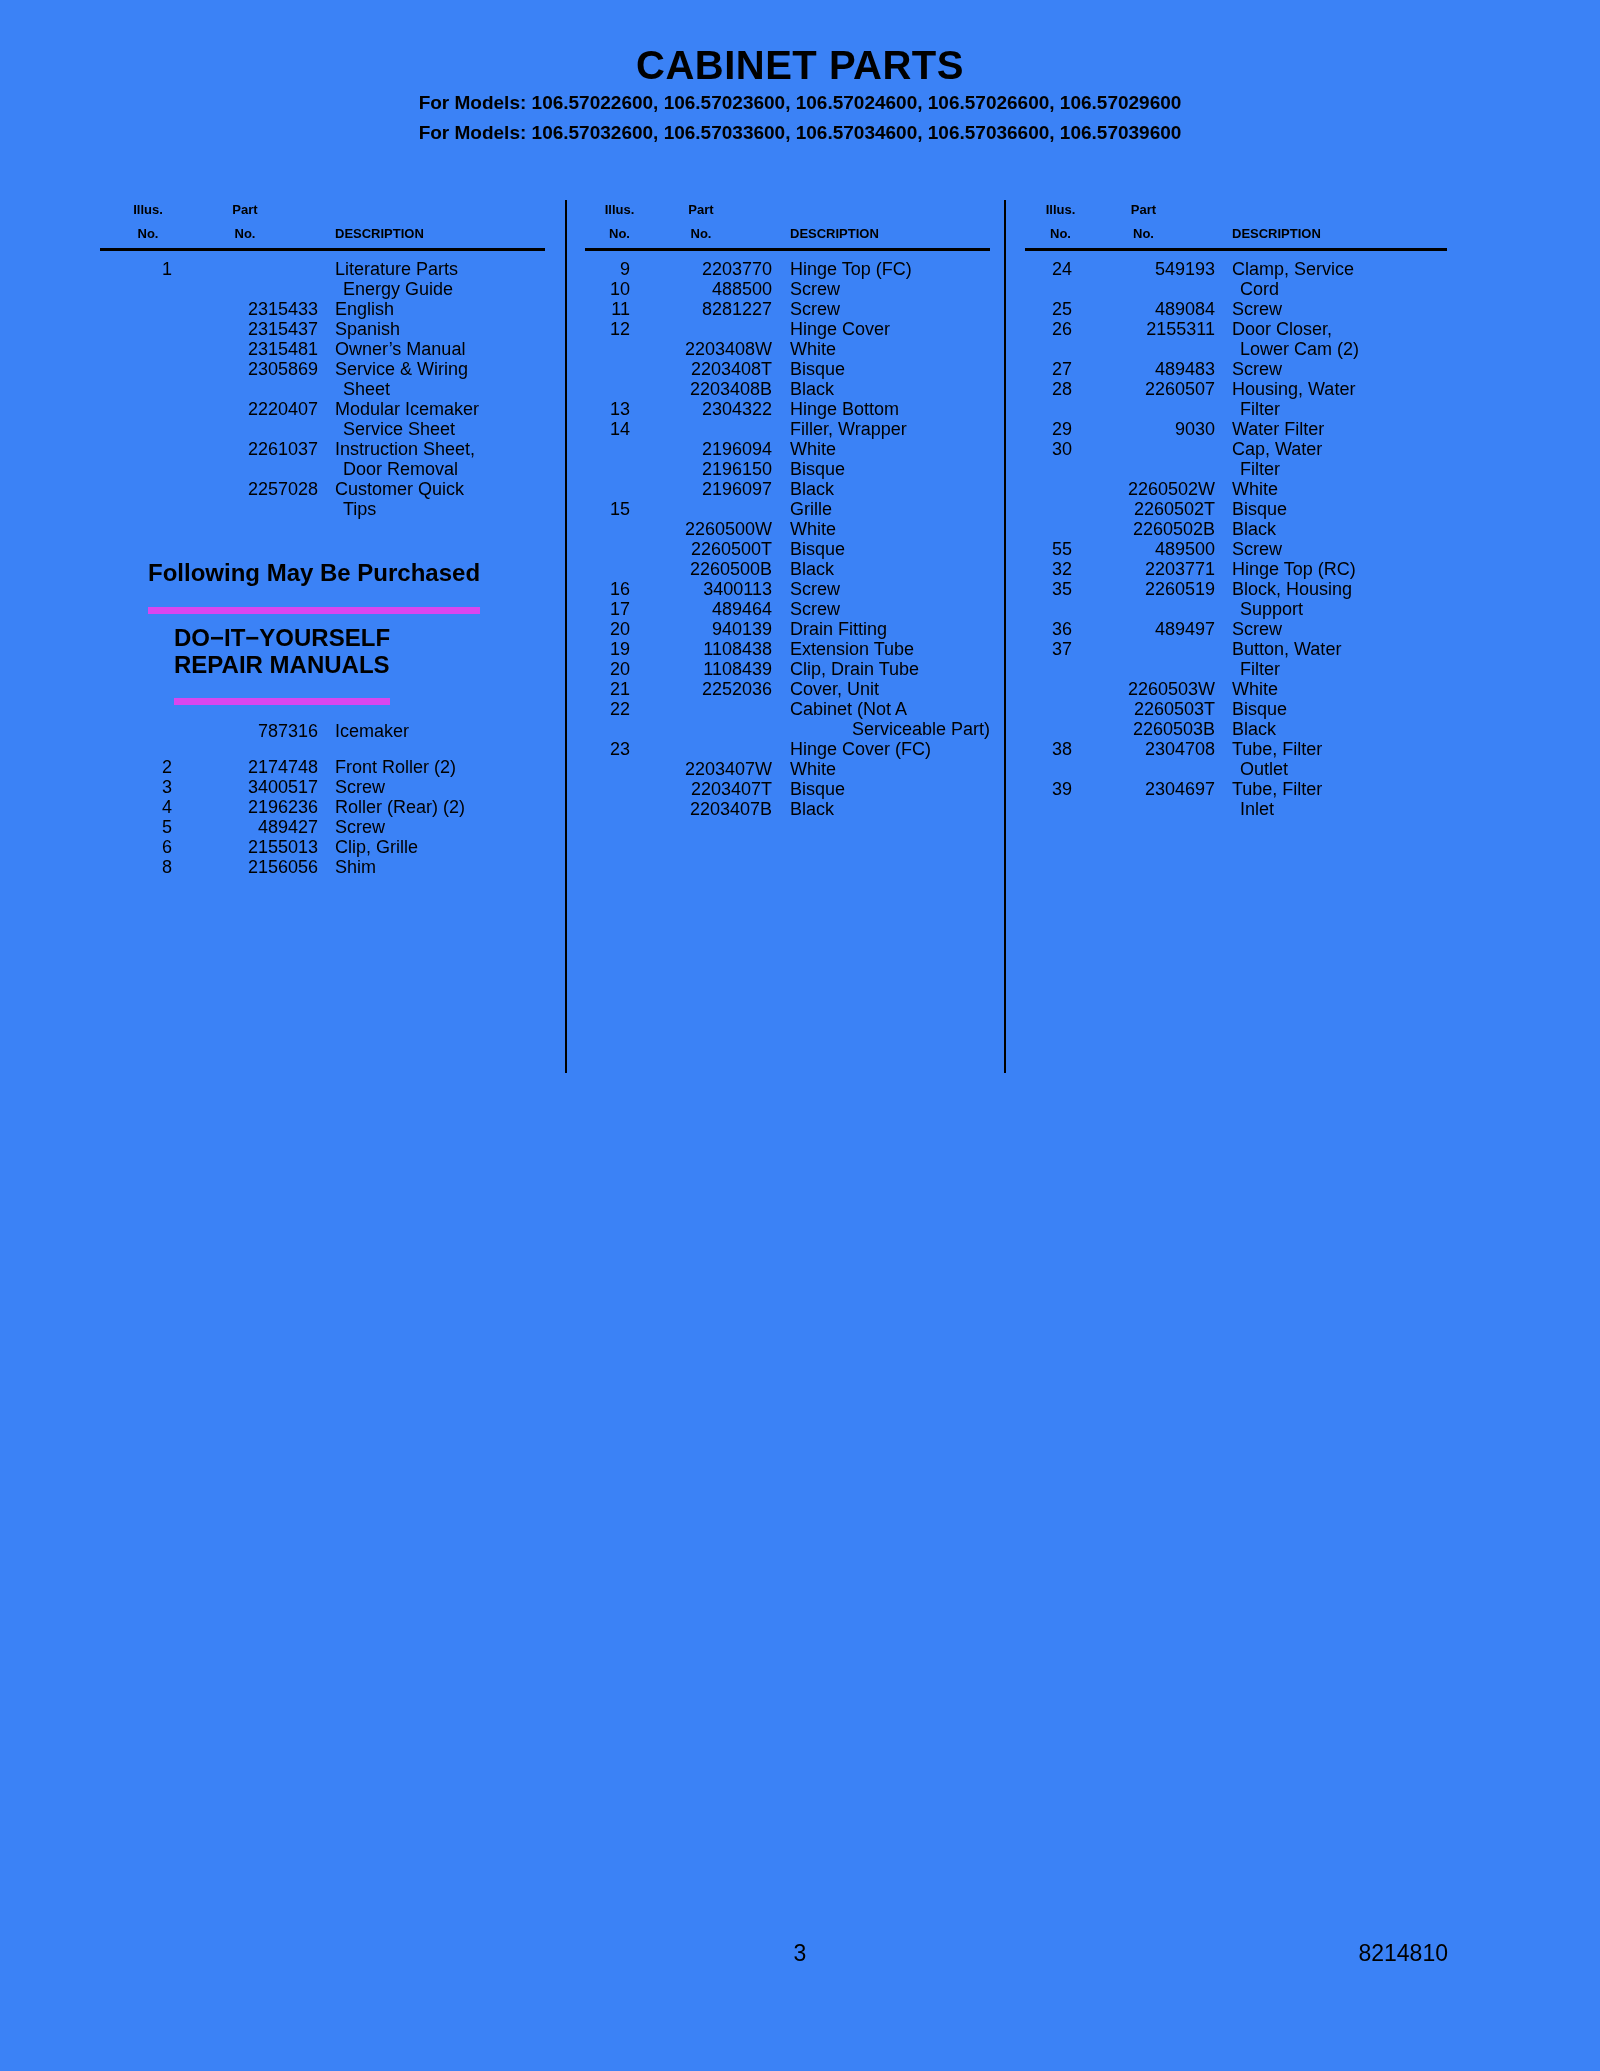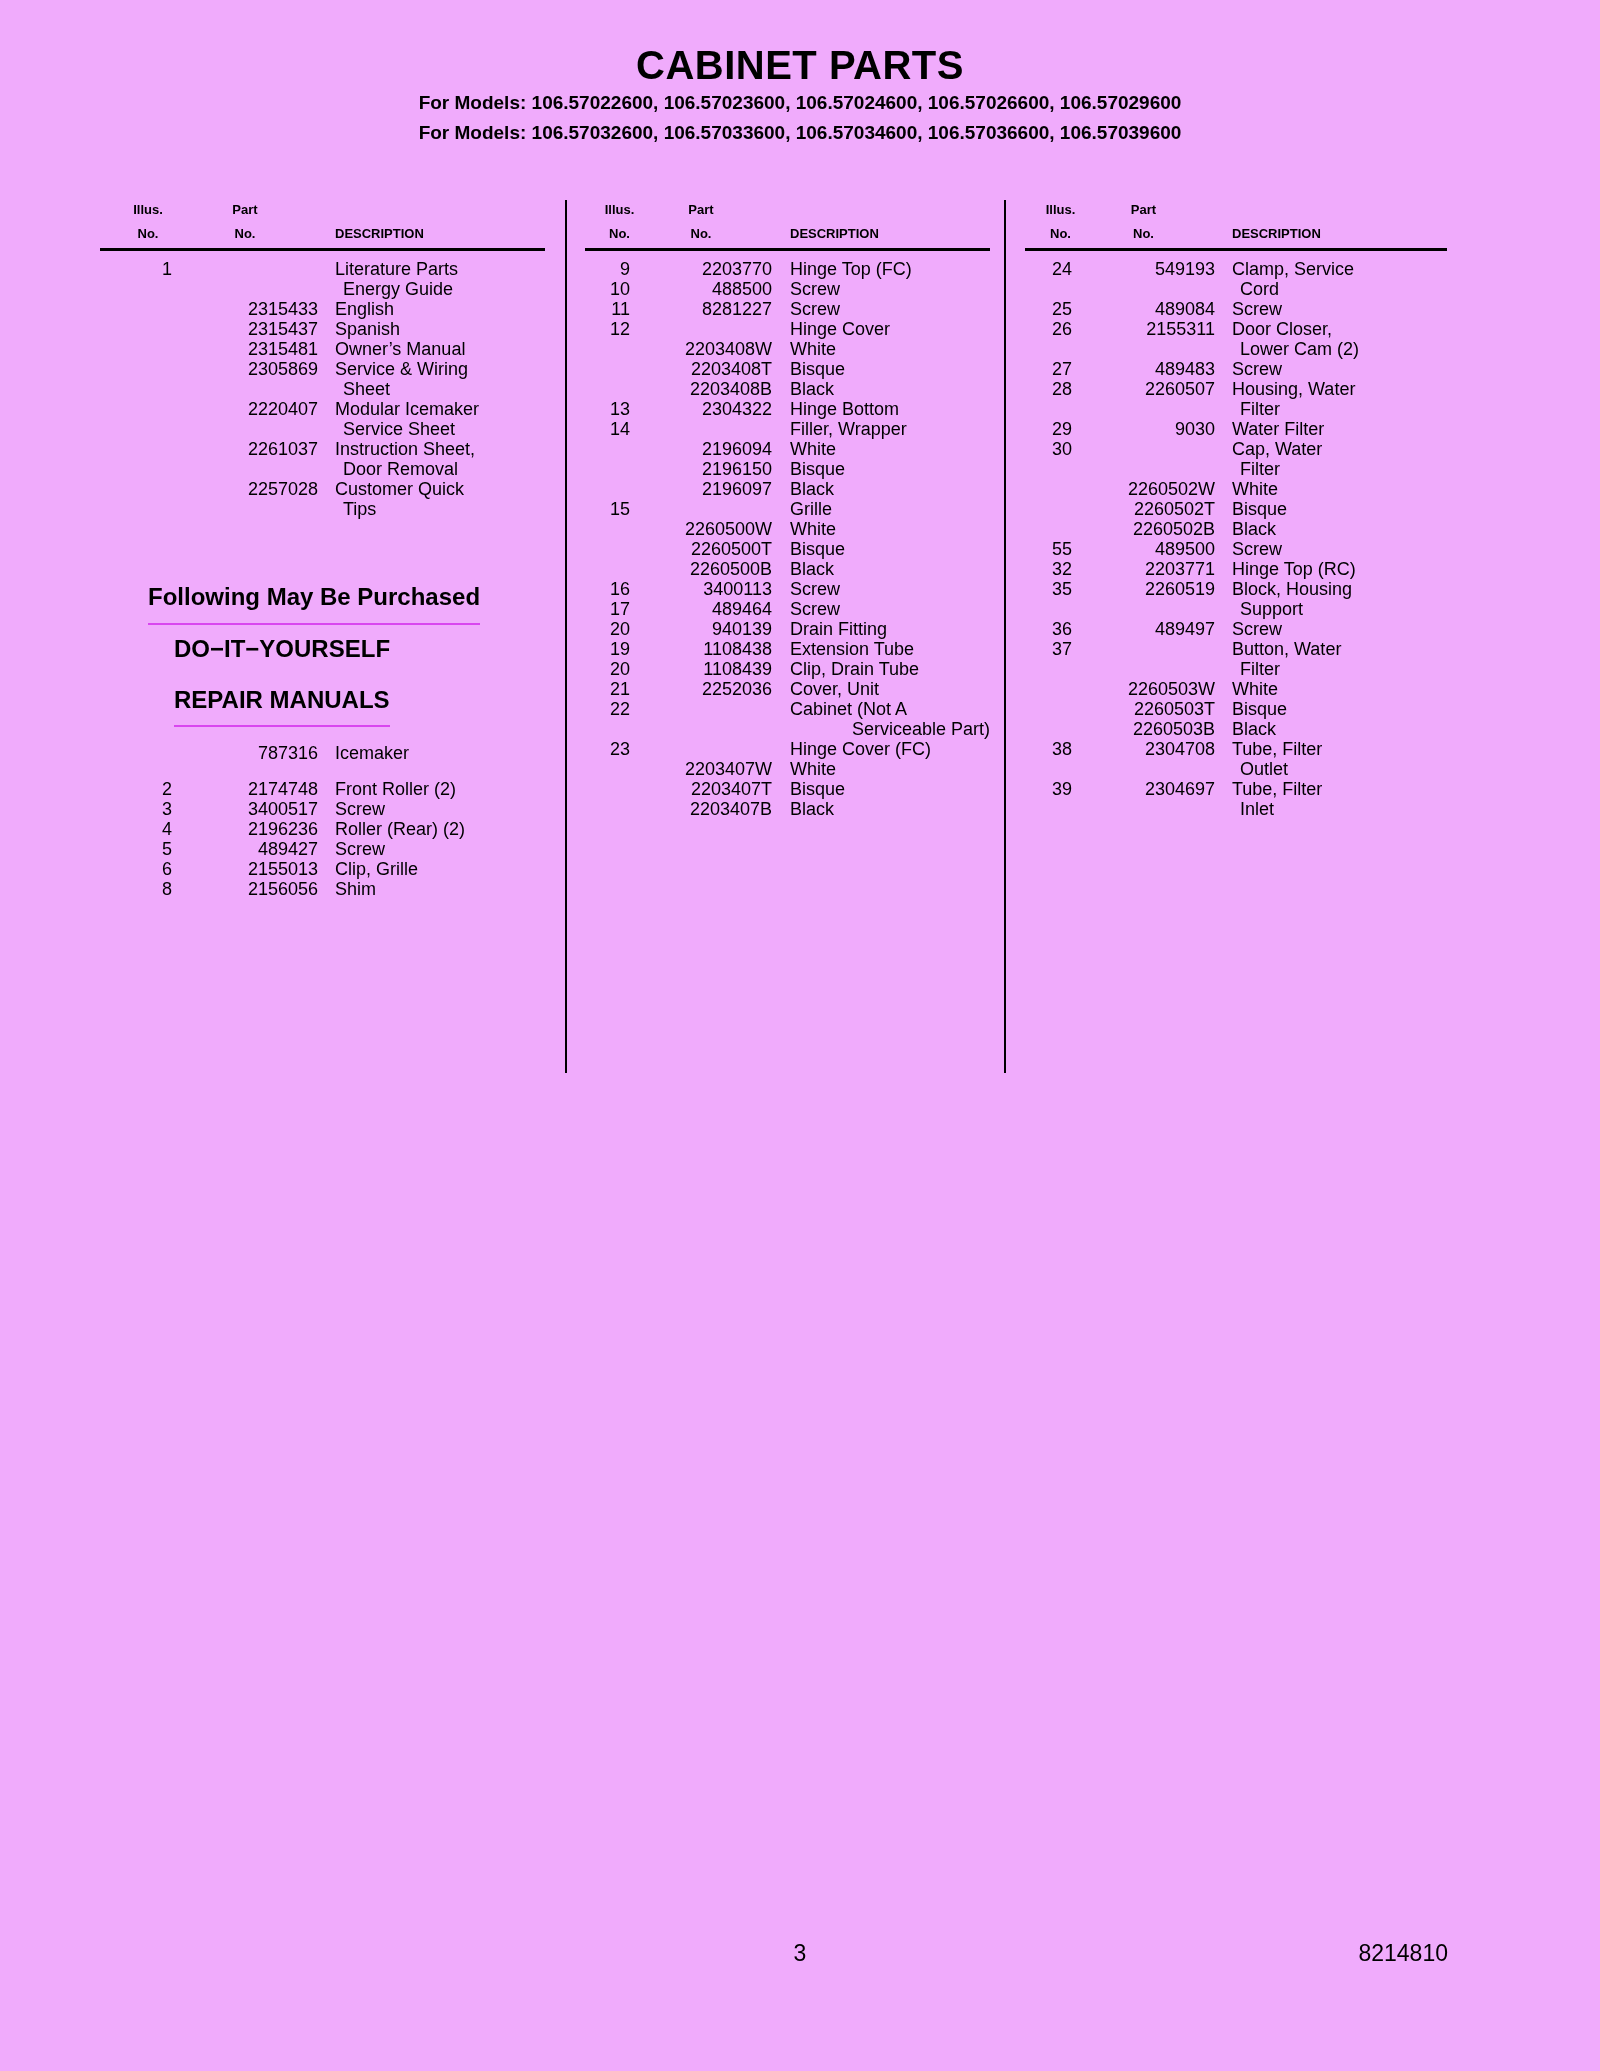--- a/index.html
+++ b/index.html
@@ -1,21 +1,21 @@
 <!DOCTYPE html>
 <html><head>
 <meta charset="utf-8">
 <style>
   * { box-sizing: border-box; }
   html, body { margin: 0; padding: 0; background: #ffffff; }
   .page {
     position: relative;
     width: 1600px;
     height: 2071px;
-    background: #f0abfc;
+    background: #3b82f6;
     color: #000;
     font-family: "Liberation Sans", "DejaVu Sans", sans-serif;
     overflow: hidden;
   }
   .doc-header { text-align: center; padding-top: 42px; }
   .title { margin: 0; font-size: 40px; line-height: 46px; font-weight: bold; letter-spacing: 0.5px; }
   .models { font-size: 19px; font-weight: bold; line-height: 30px; }
   .finishes { font-size: 22px; font-weight: bold; line-height: 30px; white-space: pre; }
 
   .col { position: absolute; top: 198px; font-size: 18px; line-height: 20px; }
@@ -44,21 +44,21 @@
   .col-3 .cell.part  { width: 143px; }
   .col-3 .cell.desc  { padding-left: 17px; }
   .col-3 .cell.desc.cont { padding-left: 25px; }
 
   .col-head .cell.illus { text-align: center; transform: translateX(12px); }
   .col-head .cell.part  { text-align: center; }
   .head-rule { border-bottom: 3px solid #000; margin-top: 2px; margin-bottom: 8px; }
 
   .block-heading { margin-top: 40px; margin-left: 48px; font-weight: bold; font-size: 24px; line-height: 28px; }
   .block-subheading { margin-top: 10px; margin-left: 74px; font-weight: bold; font-size: 24px; line-height: 27px; }
-  .u { border-bottom: 2px solid #d946ef; padding-bottom: 12px; display: inline-block; margin-top: 24px; }
+  .u { border-bottom: 7px solid #d946ef; padding-bottom: 20px; display: inline-block; }
   .block-rows.spaced { margin-top: 16px; }
 
   .doc-footer { position: absolute; left: 0; right: 0; top: 1940px; font-size: 23px; line-height: 26px; }
   .page-num { position: absolute; left: 0; right: 0; text-align: center; }
   .pub-num { position: absolute; right: 152px; }
 </style>
 </head>
 <body>
 
 <div class="page">

